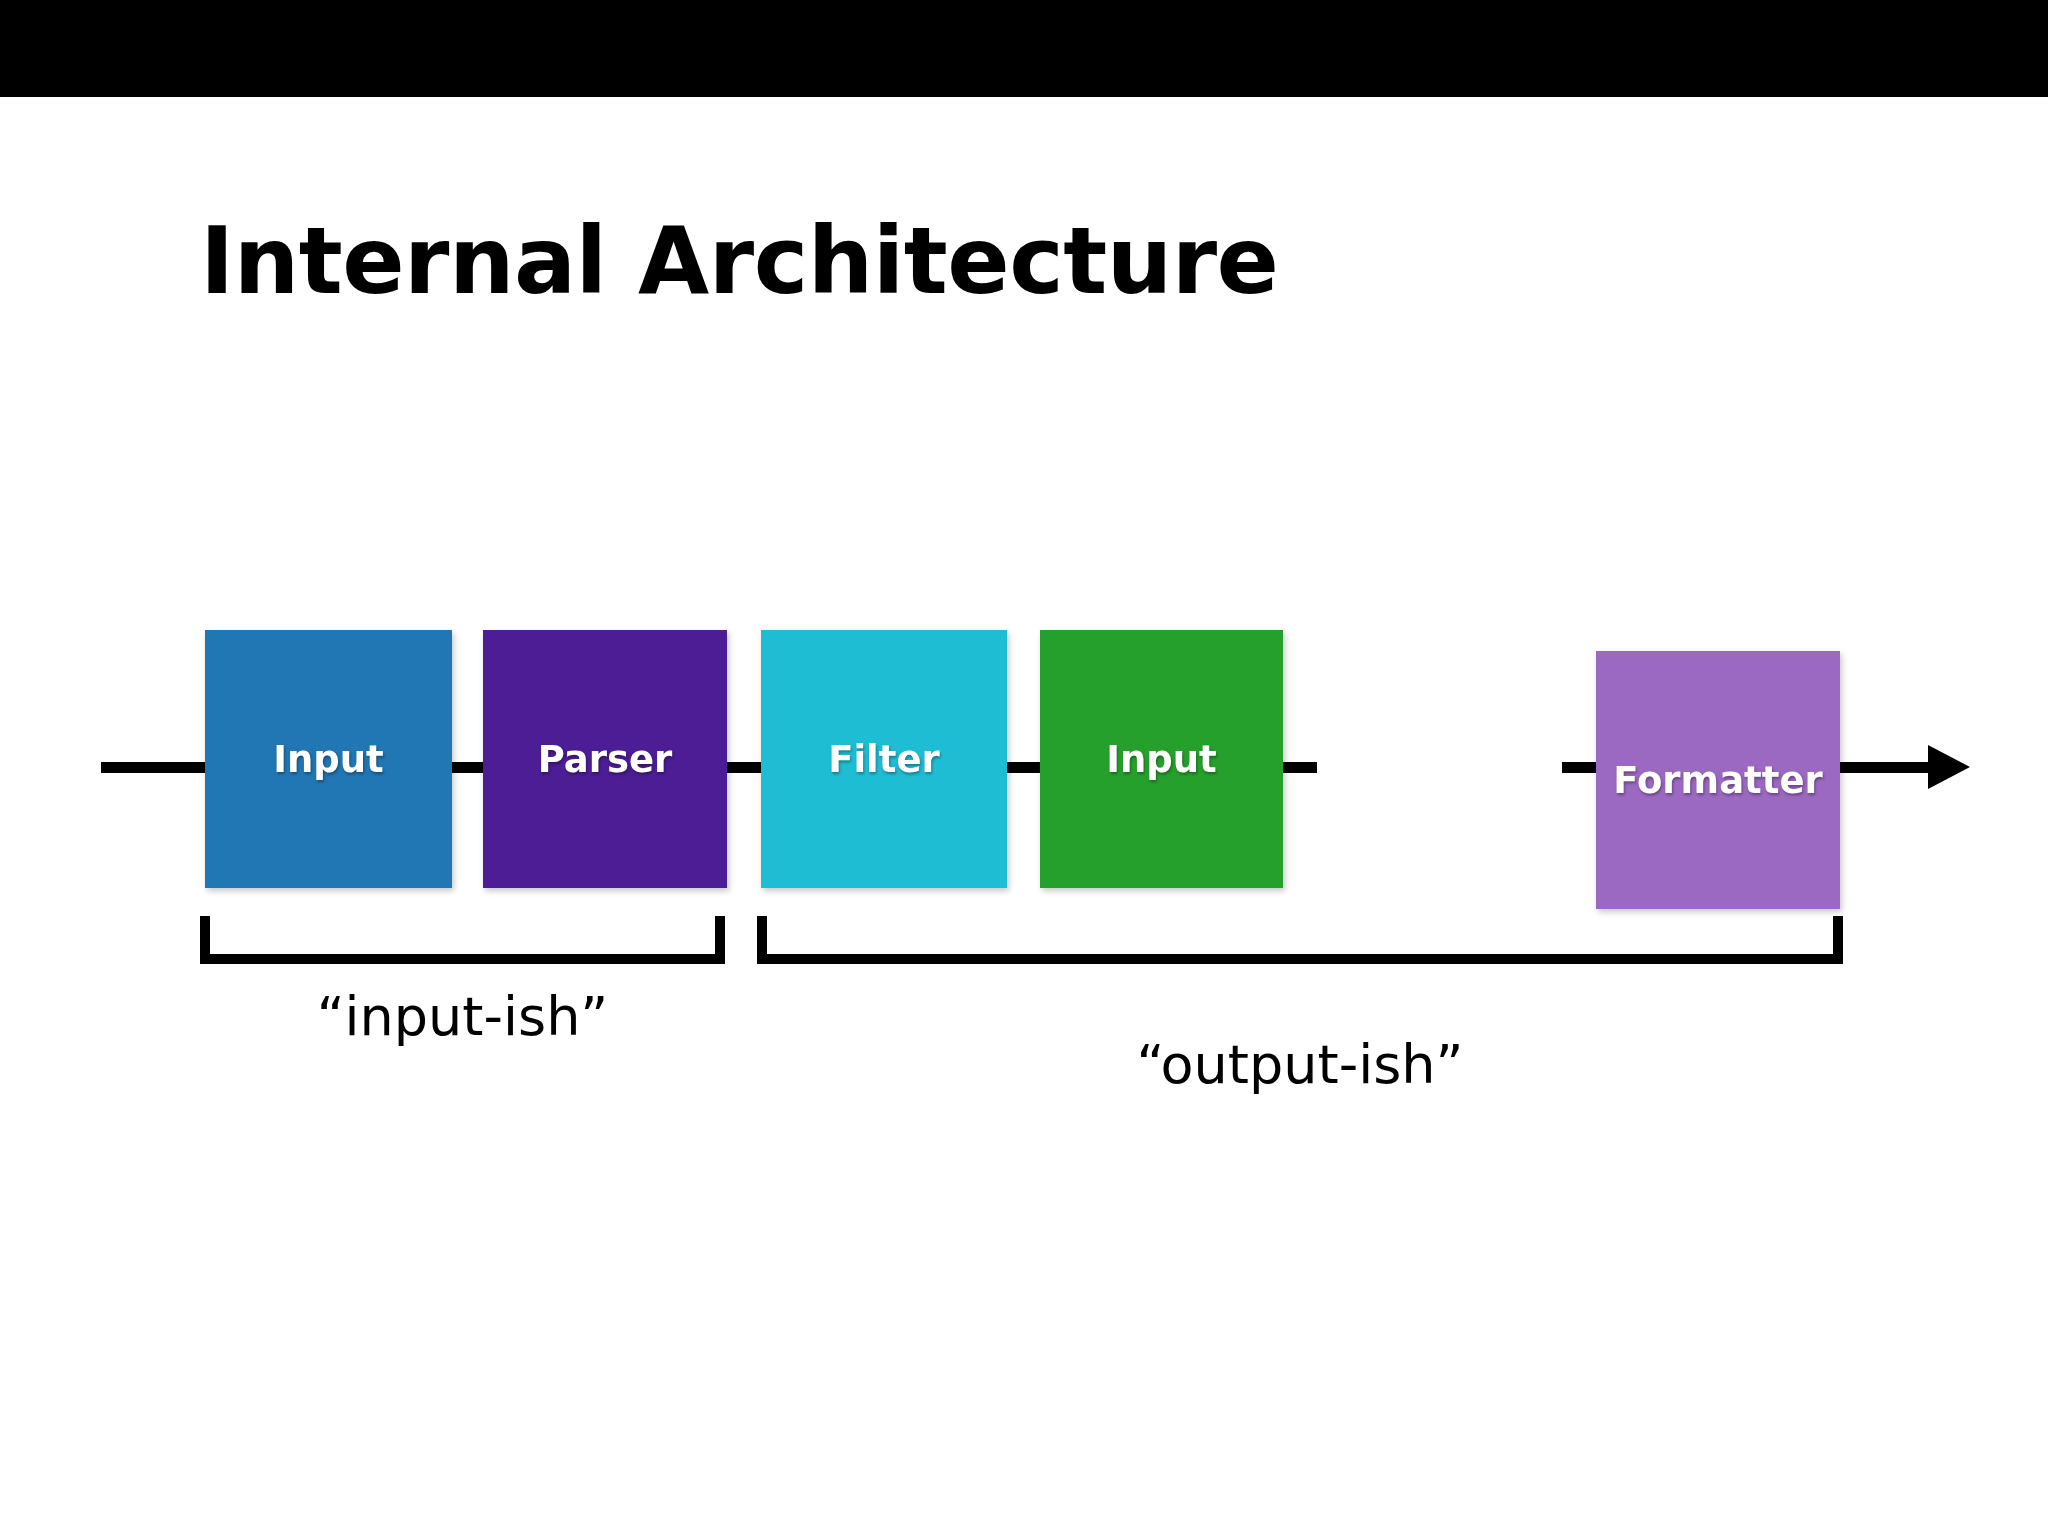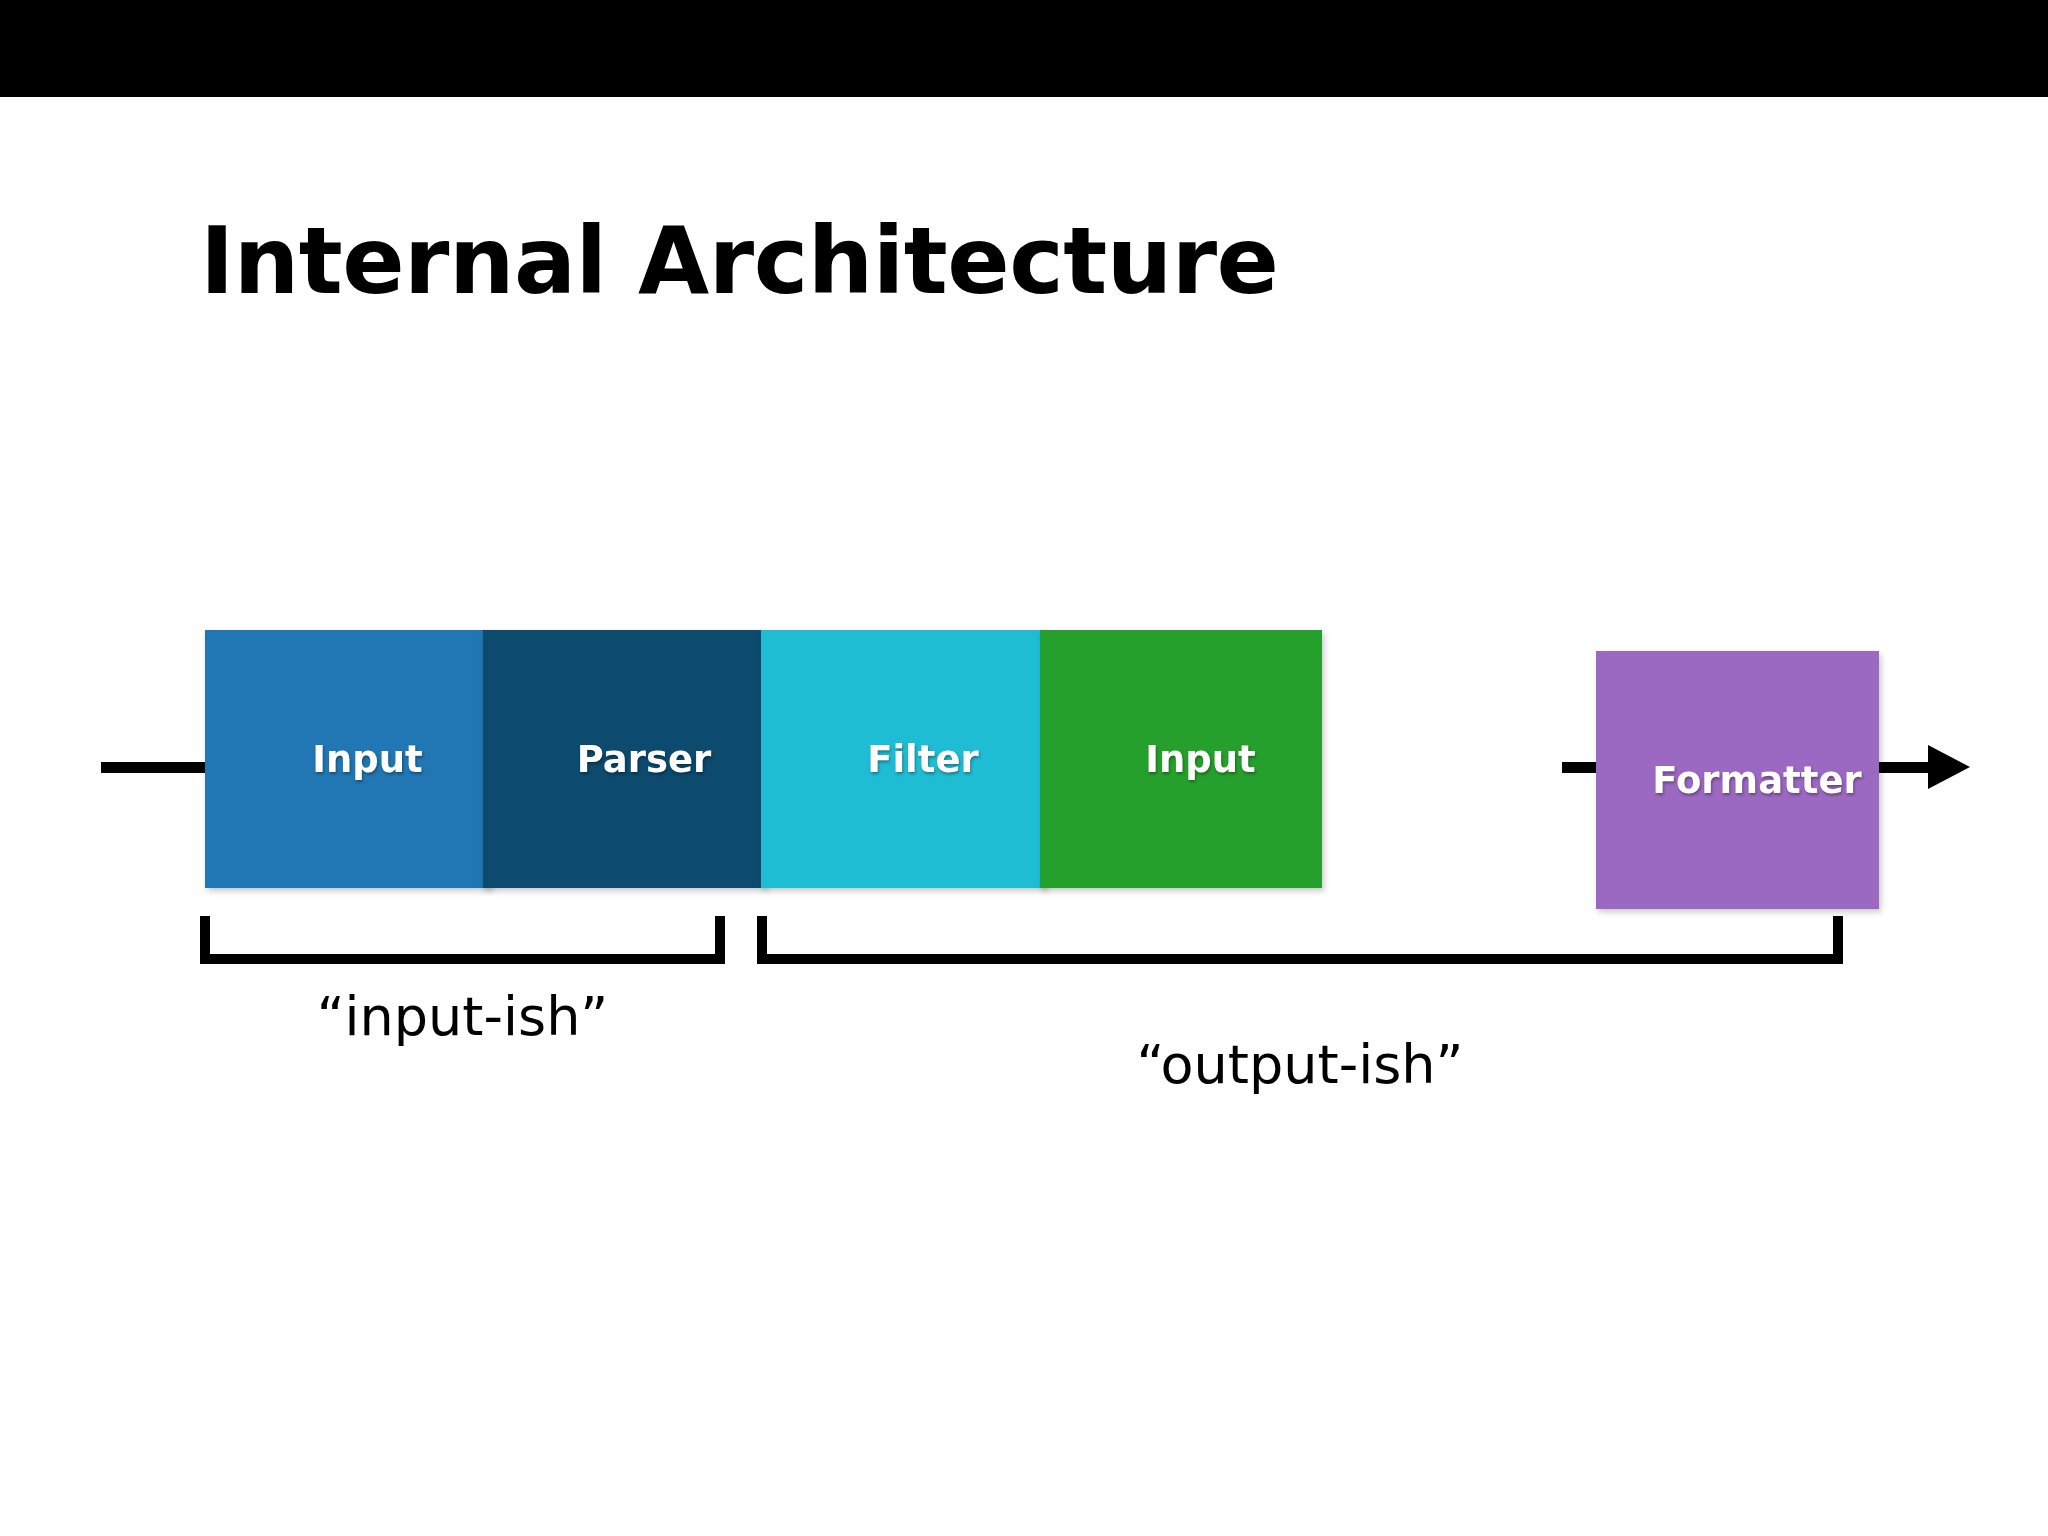--- a/index.html
+++ b/index.html
@@ -72,21 +72,20 @@
   }
 
   .stage-box {
     position: absolute;
     top: 630px;
     height: 258px;
     box-shadow: 2px 3px 6px rgba(0,0,0,0.22);
     display: flex;
     align-items: center;
     justify-content: center;
-    padding-left: 39px;
   }
 
   .stage-label {
     font-family: "DejaVu Sans", sans-serif;
     font-weight: bold;
     font-size: 37px;
     color: #ffffff;
     text-shadow: 1px 2px 3px rgba(0,0,0,0.35);
     white-space: nowrap;
     letter-spacing: 0px;
@@ -129,21 +128,21 @@
       <div class="flow-line" style="left: 452px; width: 31px;"></div>
       <div class="flow-line" style="left: 727px; width: 34px;"></div>
       <div class="flow-line" style="left: 1007px; width: 33px;"></div>
       <div class="flow-line" style="left: 1283px; width: 34px;"></div>
       <div class="flow-line" style="left: 1562px; width: 34px;"></div>
       <div class="flow-line" style="left: 1840px; width: 88px;"></div>
       <div class="arrow-head" style="left: 1928px;"></div>
       <div class="stage-box" style="left: 205px; width: 247px; background: rgb(32, 119, 180);">
         <span class="stage-label">Input</span>
       </div>
-      <div class="stage-box" style="left: 483px; width: 244px; background: #0c4a6e;">
+      <div class="stage-box" style="left: 483px; width: 244px; background: #4c1d95;">
         <span class="stage-label">Parser</span>
       </div>
       <div class="stage-box" style="left: 761px; width: 246px; background: rgb(31, 189, 212);">
         <span class="stage-label">Filter</span>
       </div>
       <div class="stage-box" style="left: 1040px; width: 243px; background: rgb(38, 160, 44);">
         <span class="stage-label">Input</span>
       </div>
       <div class="stage-box" style="left: 1596px; width: 244px; background: rgb(155, 105, 194); margin-top: 21px;">
         <span class="stage-label">Formatter</span>

